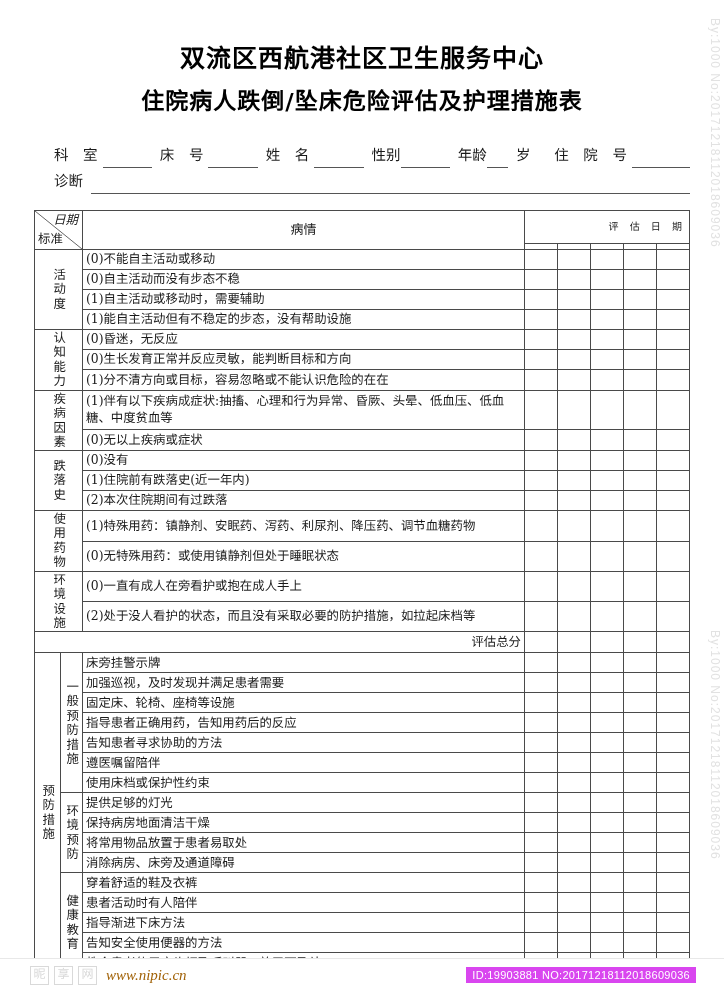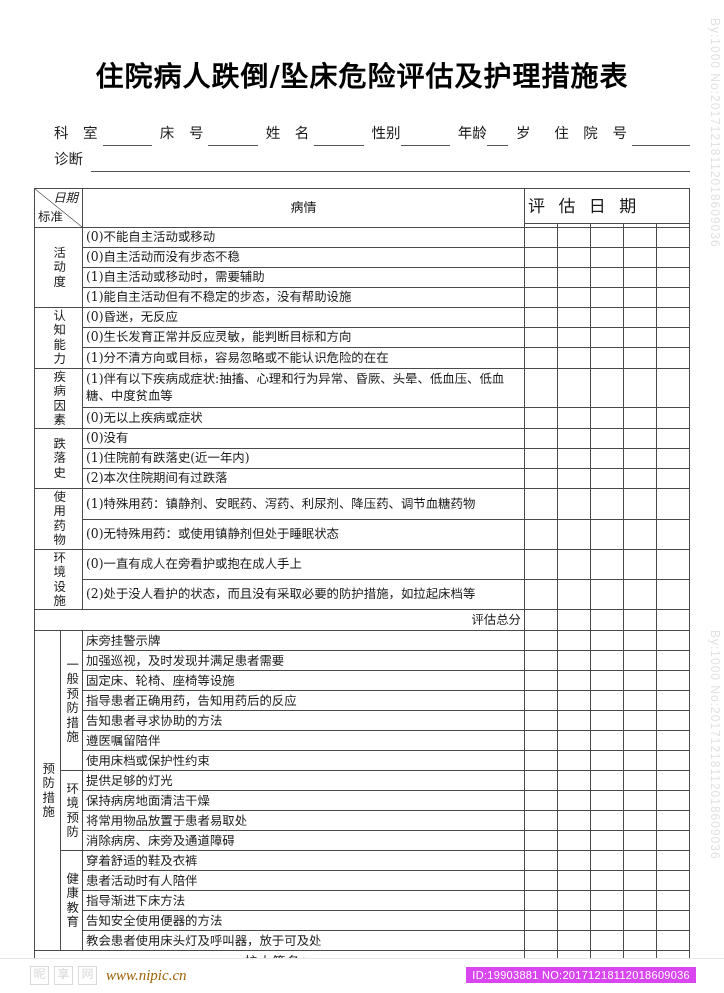--- a/index.html
+++ b/index.html
@@ -58,21 +58,21 @@
   }
 
   
   .title-wrap{ padding-top:38px; text-align:center; }
   .title1,.title2{
     font-family:"DejaVu Serif","Liberation Serif",serif;
     font-weight:bold; color:#000;
     letter-spacing:1px;
   }
   .title1{ font-size:25px; }
-  .title2{ font-size:28px; margin-top:16px; }
+  .title2{ font-size:23px; margin-top:8px; }
 
   
   .pat{ margin:26px 34px 0 46px; font-size:14.5px; line-height:26px; }
   .pat .ln{ display:flex; align-items:flex-end; white-space:nowrap; }
   .lbl{ letter-spacing:5px;margin-left:8px; }
   .lbl.tight{ letter-spacing:0; }
   .rule{ border-bottom:1px solid #555; display:inline-block; height:15px; }
   .r-sm{ width:24px; } .r-md{ width:56px; } .r-lg{ width:66px; }
   .pat2{ display:flex; align-items:flex-end;gap:8px; }
   .pat2 .rule{ flex:1; }
@@ -103,21 +103,21 @@
     letter-spacing:2px;
     margin:0 auto;
     line-height:1;
     white-space:nowrap;
   }
   .catcell{ text-align:center; padding:2px 0; }
   .ctr{ text-align:right; }
   .item{ padding-left:5px; height:17px; }
   .item2{ padding-left:5px; height:34px; }
   .hdr-bq{ text-align:center; font-size:13px; }
-  .hdr-date{ text-align:left; font-size:17px; letter-spacing:4px; }
+  .hdr-date{ text-align:right; font-size:10px; letter-spacing:4px; }
 
   
   .diag{
     position:relative; height:38px; padding:0 !important;
     width:68px;
   }
   .diag svg{ position:absolute; inset:0; width:100%; height:100%; }
   .diag .d1{ position:absolute; right:4px; top:1px;  font-size:12.4px;font-style:italic; }
   .diag .d2{ position:absolute; left:3px;  bottom:1px; font-size:12.4px; }
 
@@ -125,20 +125,21 @@
 </style>
 </head>
 <body>
 
 <div class="page">
 
   <div class="wm-right">By:1000  No:20171218112018609036</div>
   <div class="wm-right wm-right-2">By:1000  No:20171218112018609036</div>
 
   <div class="title-wrap">
+    <div class="title1">双流区西航港社区卫生服务中心</div>
     <div class="title2">住院病人跌倒/坠床危险评估及护理措施表</div>
   </div>
 
   <div class="pat">
     <div class="ln">
       <span class="lbl">科 室</span>
       <span class="rule r-md"></span>
       <span class="lbl">床 号</span>
       <span class="rule r-md"></span>
       <span class="lbl">姓 名</span>

